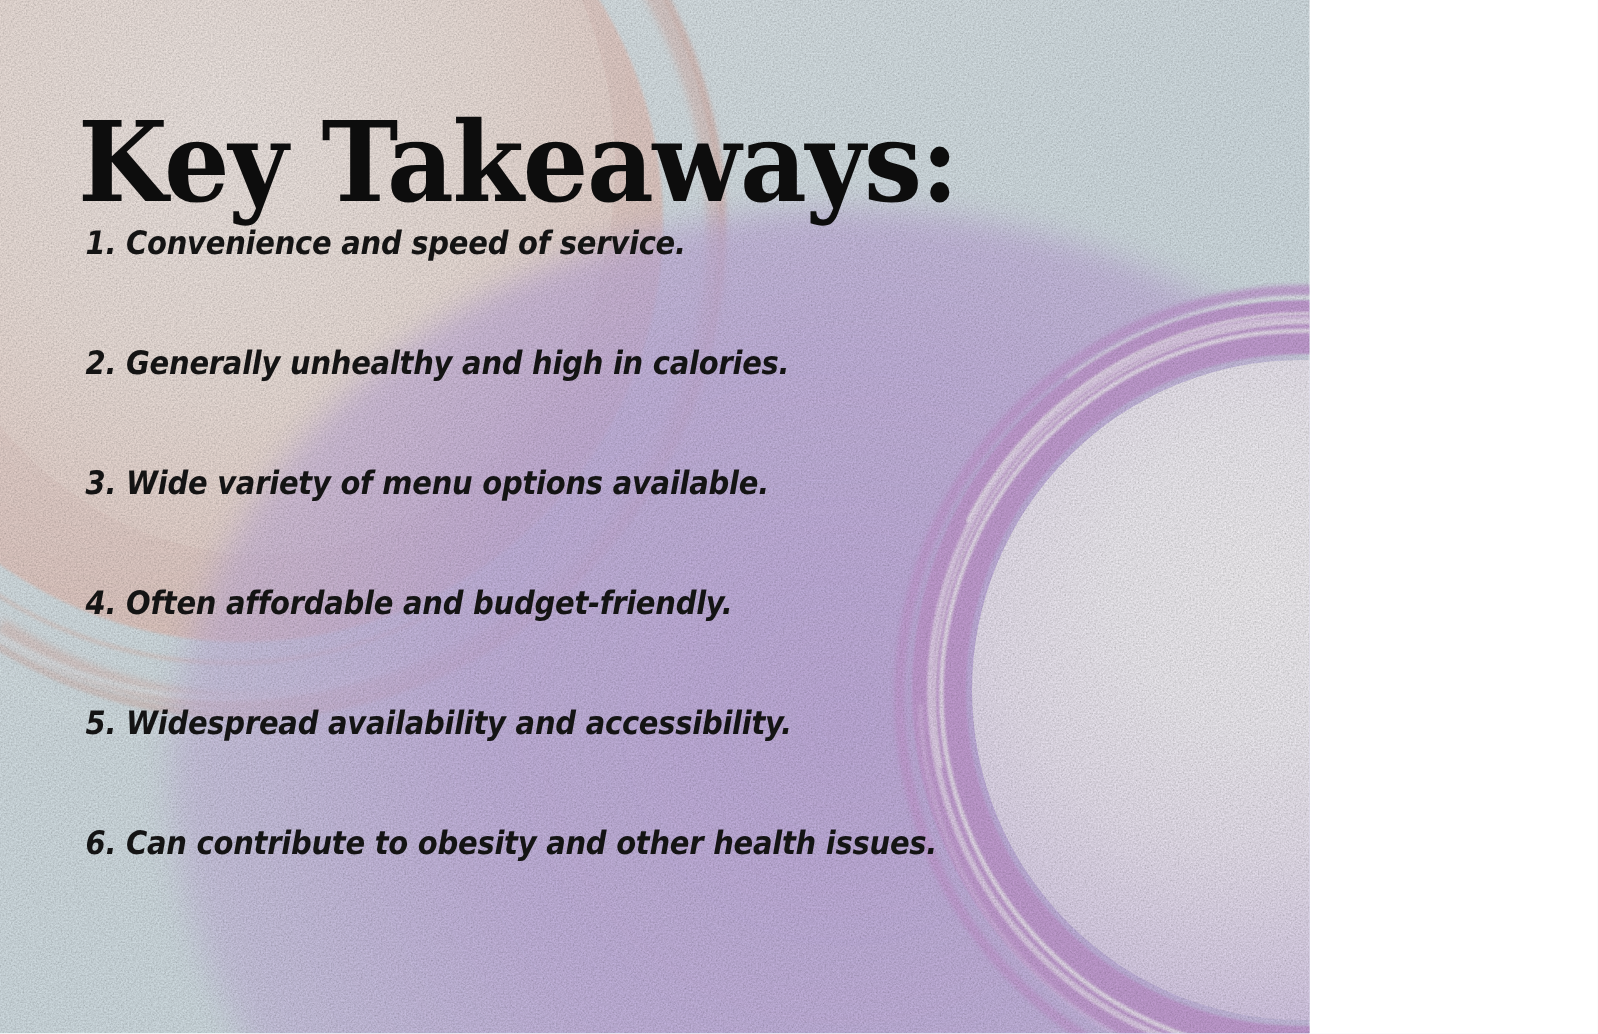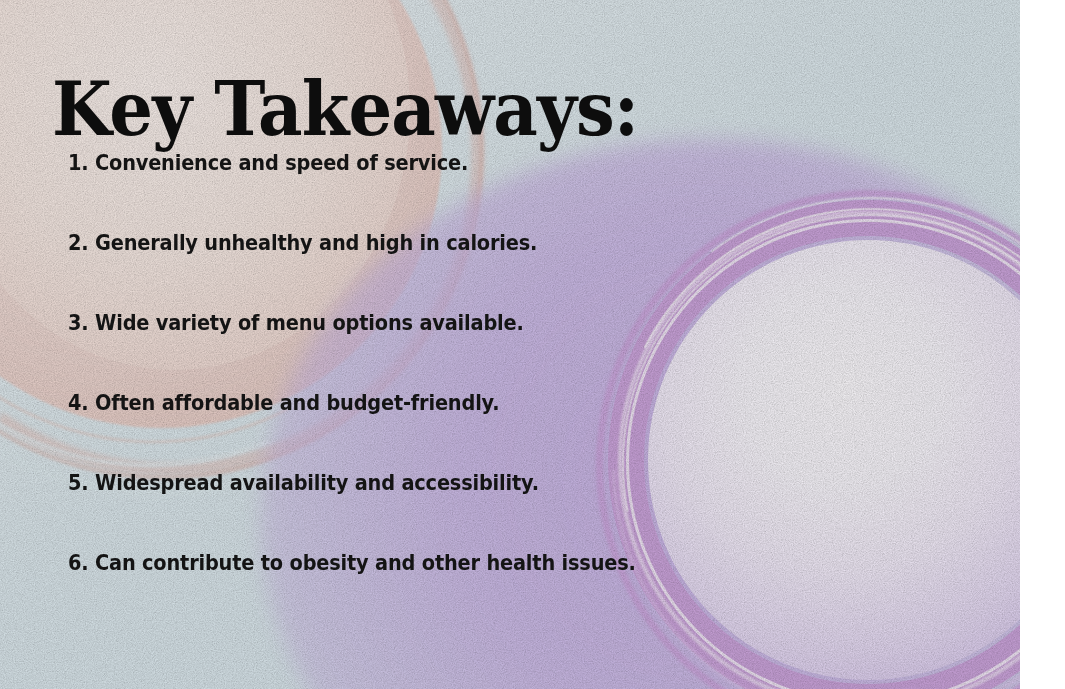--- a/index.html
+++ b/index.html
@@ -3,21 +3,21 @@
 <meta charset="utf-8">
 <title>Key Takeaways</title>
 <style>
   html, body {
     margin: 0;
     padding: 0;
     background: #ffffff;
   }
   #slide {
     position: relative;
-    width: 1020px;
+    width: 873px;
     height: 689px;
     overflow: hidden;
     background: #dfeaef;
     font-family: "Liberation Sans", sans-serif;
   }
 
   
   .bg-base {
     position: absolute;
     inset: 0;
@@ -262,26 +262,27 @@
     font-size: 74px;
     line-height: 86px;
     letter-spacing: -1px;
     color: #0d0d0d;
     transform: scaleX(0.93);
     transform-origin: left center;
     white-space: nowrap;
   }
   .list {
     position: absolute;
-    left: 68px;
+    left: 57px;
     top: 150px;
     margin: 0;
     padding: 0;
     list-style: none;
     width: 640px;
+    font-style: italic;
   }
   .list-item {
     font-family: "DejaVu Sans", "Liberation Sans", sans-serif;
     font-weight: 700;
     font-size: 21.5px;
     line-height: 26px;
     letter-spacing: -0.2px;
     color: #141414;
     height: 80px;
     white-space: nowrap;

